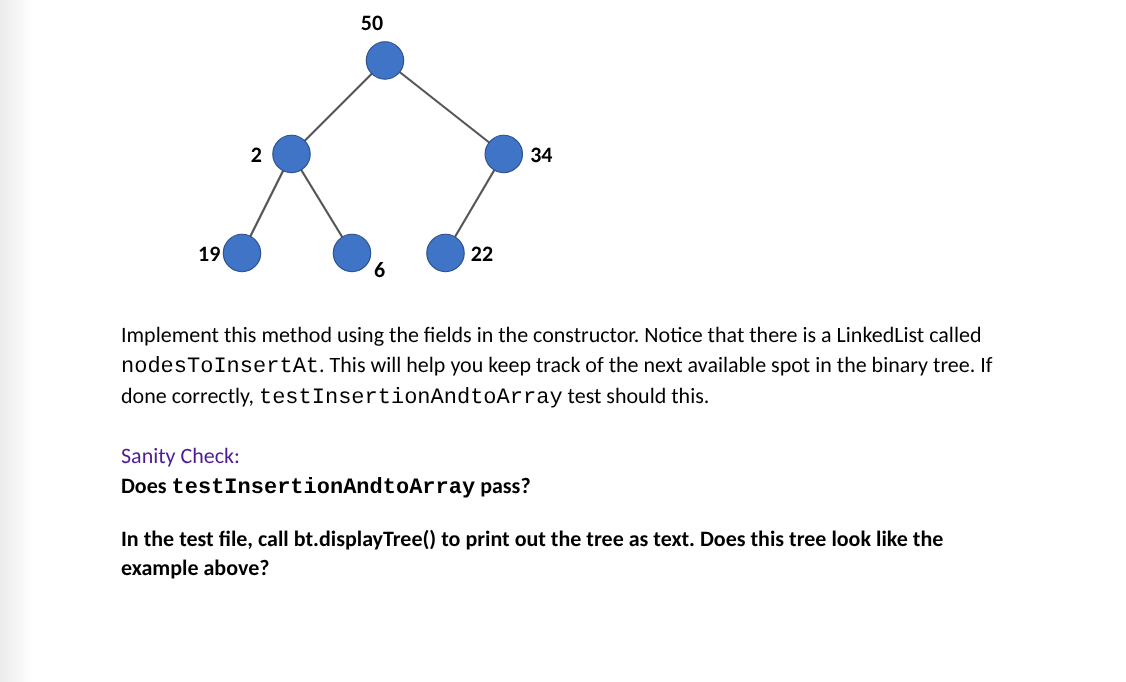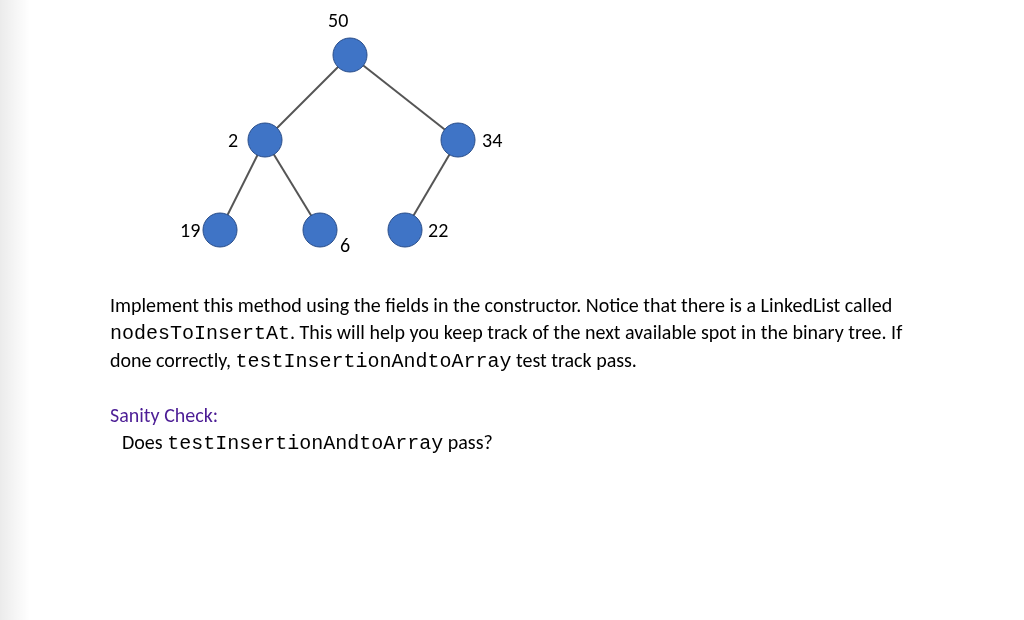--- a/index.html
+++ b/index.html
@@ -13,20 +13,21 @@
     overflow: hidden;
     position: relative;
   }
   .page {
     padding: 0 100px 0 110px;
   }
   .tree-area {
     position: relative;
     height: 280px;
     margin-top: 0;
+    font-weight: bold;
   }
   .edge-scan {
     
     position: absolute;
     left: 0; top: 0; bottom: 0;
     width: 30px;
     background: linear-gradient(to right, rgba(0,0,0,0.08), rgba(0,0,0,0));
     pointer-events: none;
   }
   svg.tree-svg {
@@ -58,21 +59,22 @@
     text-align: right;
   }
   .sanity-head {
     font-size: 20px;
     color: #4c1d95;
     margin-bottom: 2px;
   }
   .sanity-body {
     font-size: 20px;
     line-height: 1.35;
-    margin: 0 0 20px 12px;
+    margin: 0 0 20px 0;
+    font-weight: bold;
   }
 </style>
 </head>
 <body>
 
 <div class="edge-scan"></div>
 
 <div class="page">
 
   <div class="tree-area">
@@ -110,22 +112,23 @@
       <text class="node-label" x="230" y="252">6</text>
 
       <g class="node">
         <circle cx="295" cy="230" r="17"></circle>
       </g>
       <text class="node-label" x="318" y="237">22</text>
     </svg>
   </div>
 
   <p class="para">
-    <span>Implement this method using the fields in the constructor. Notice that there is a LinkedList called </span><span class="code">nodesToInsertAt</span><span>. This will help you keep track of the next available spot in the binary tree. If done correctly, </span><span class="code">testInsertionAndtoArray</span><span> test track pass.</span>
+    <span>Implement this method using the fields in the constructor. Notice that there is a LinkedList called </span><span class="code">nodesToInsertAt</span><span>. This will help you keep track of the next available spot in the binary tree. If done correctly, </span><span class="code">testInsertionAndtoArray</span><span> test should this.</span>
   </p>
 
   <div class="sanity-head">Sanity Check:</div>
   <p class="sanity-body">
     <span>Does </span><span class="code">testInsertionAndtoArray</span><span> pass?</span>
   </p>
 
+  <p class="sanity-body">In the test file, call bt.displayTree() to print out the tree as text. Does this tree look like the example above?</p>
 
 </div>
 
 </body></html>

